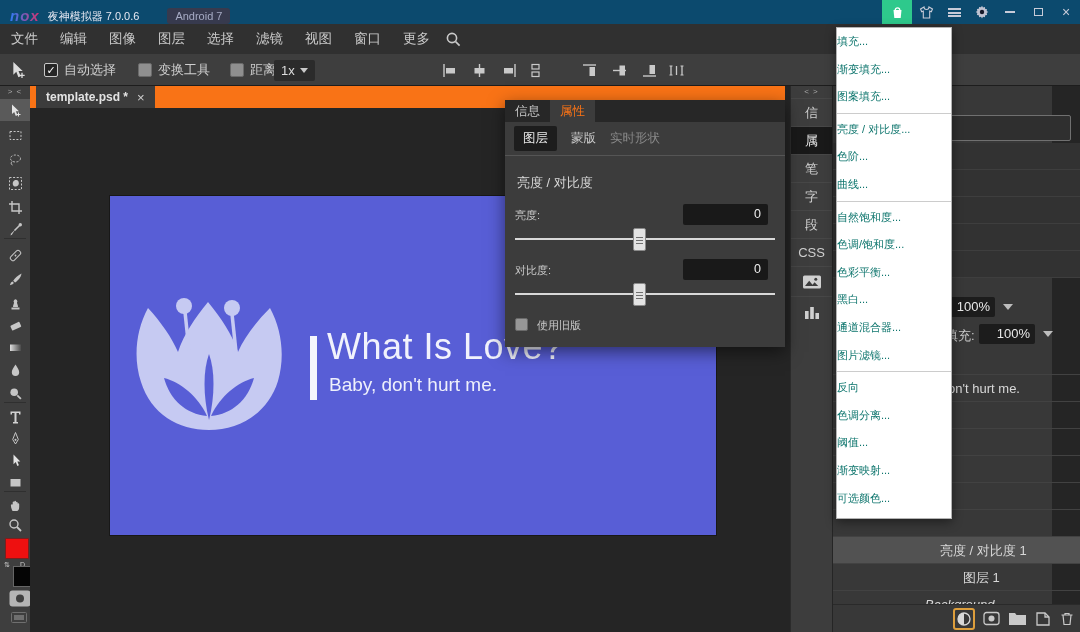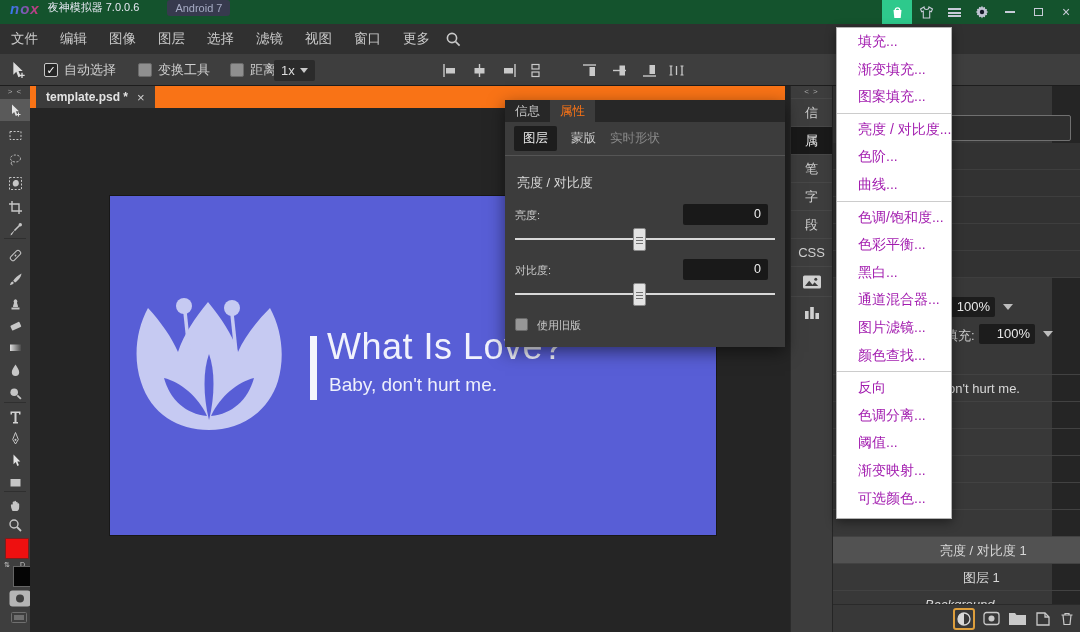--- a/index.html
+++ b/index.html
@@ -2,21 +2,21 @@
 <html><head>
 <meta charset="utf-8">
 <style>
 *{margin:0;padding:0;box-sizing:border-box}
 body{font-family:"Liberation Sans","DejaVu Sans",sans-serif;background:#111}
 #app{position:relative;width:1080px;height:632px;background:#252525;overflow:hidden;color:#ccc;font-size:13px}
 .abs{position:absolute}
 svg{display:block}
 
 
-.titlebar{position:absolute;left:0;top:0;width:1080px;height:24px;background:#14532d;display:flex;align-items:flex-start}
+.titlebar{position:absolute;left:0;top:0;width:1080px;height:24px;background:#0c4a6e;display:flex;align-items:flex-end}
 .nox-logo{font-size:15px;font-weight:bold;font-style:italic;margin:0 8px 0 10px;background:linear-gradient(90deg,#2f7bf6,#d6336c);-webkit-background-clip:text;background-clip:text;color:#4b6ef5;-webkit-text-fill-color:transparent;letter-spacing:1px}
 .win-title{color:#e6e8f2;font-size:11px}
 .badge{margin-left:28px;background:#373a4e;color:#a6abc4;font-size:11px;padding:2px 8px;border-radius:3px}
 .tb-right{margin-left:auto;display:flex;align-items:center;height:24px}
 .store-btn{width:30px;height:24px;background:#2ec98c;display:flex;align-items:center;justify-content:center}
 .tb-ic{width:28px;height:24px;display:flex;align-items:center;justify-content:center;color:#c8cbd8}
 .burger{width:13px;height:9px;border-top:2px solid #c8cbd8;border-bottom:2px solid #c8cbd8;position:relative}
 .burger::after{content:"";position:absolute;left:0;top:2.5px;width:13px;height:2px;background:#c8cbd8}
 .maxbox{width:9px;height:8px;border:1.3px solid #c8cbd8}
 .minbar{width:10px;height:2px;background:#c8cbd8}
@@ -87,21 +87,21 @@
 .lp-oprow{position:absolute;left:0;width:248px;height:26px;color:#c9c9c9}
 .lrow{position:absolute;left:0;width:248px;height:27px;border-bottom:1px solid #424242;color:#d8d8d8;font-size:13px;line-height:27px;white-space:nowrap;overflow:hidden}
 .lrow.sel{background:#525252}
 .lp-bottom{position:absolute;left:0;top:518px;width:248px;height:28px;background:#383838;border-top:1px solid #2a2a2a;display:flex;align-items:center;gap:8px;padding-left:120px}
 .lp-btn{display:flex;align-items:center;justify-content:center}
 .adjfocus{border:2px solid #dd9e3c;border-radius:3px;padding:1px}
 .vcaret{width:0;height:0;border-left:5px solid transparent;border-right:5px solid transparent;border-top:6px solid #bdbdbd;display:inline-block}
 
 
 .cmenu{position:absolute;left:836px;top:27px;width:116px;background:#fff;border:1px solid #b3b3b3;box-shadow:0 3px 10px rgba(0,0,0,.45);z-index:50;padding-bottom:6px}
-.cmi{height:27.6px;line-height:27.6px;padding-left:21px;color:#a21caf;font-size:14px;white-space:nowrap;cursor:default}
+.cmi{height:27.6px;line-height:27.6px;color:#0f766e;font-size:11px;white-space:nowrap;cursor:default}
 .cdiv{height:1px;background:#ccc;margin:2px 0}
 </style>
 </head>
 <body>
 
 <div id="app">
 
   <div class="titlebar">
     <span class="nox-logo">nox</span>
     <span class="win-title">夜神模拟器 7.0.0.6</span>
@@ -531,26 +531,26 @@
 
   <div class="cmenu">
     <div class="cmi">填充...</div>
     <div class="cmi">渐变填充...</div>
     <div class="cmi">图案填充...</div>
     <div class="cdiv"></div>
     <div class="cmi">亮度 / 对比度...</div>
     <div class="cmi">色阶...</div>
     <div class="cmi">曲线...</div>
     <div class="cdiv"></div>
+    <div class="cmi">自然饱和度...</div>
     <div class="cmi">色调/饱和度...</div>
     <div class="cmi">色彩平衡...</div>
     <div class="cmi">黑白...</div>
     <div class="cmi">通道混合器...</div>
     <div class="cmi">图片滤镜...</div>
-    <div class="cmi">颜色查找...</div>
     <div class="cdiv"></div>
     <div class="cmi">反向</div>
     <div class="cmi">色调分离...</div>
     <div class="cmi">阈值...</div>
     <div class="cmi">渐变映射...</div>
     <div class="cmi">可选颜色...</div>
   </div>
 
 </div>
 

